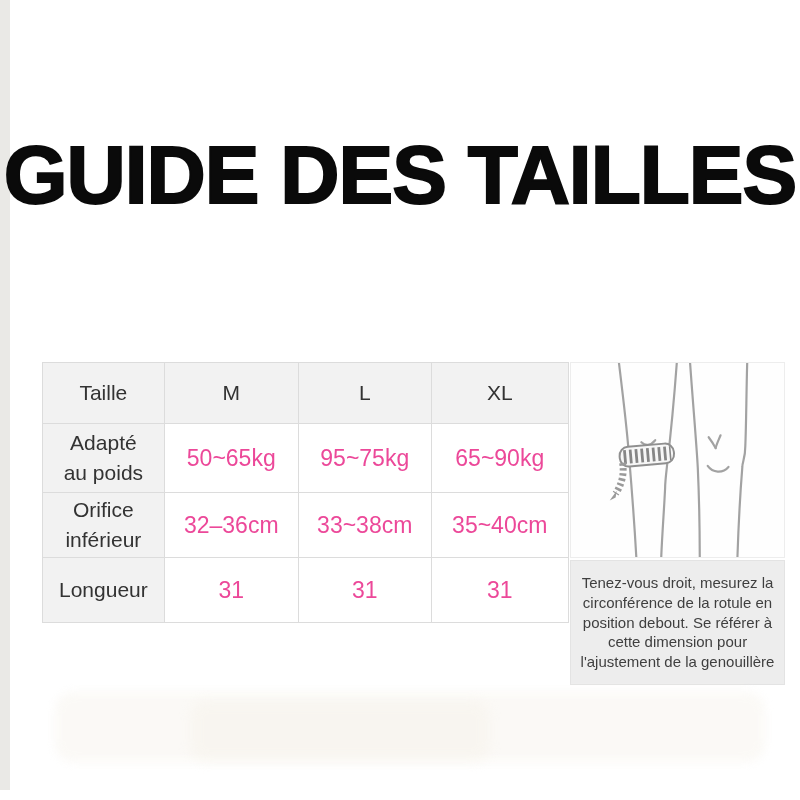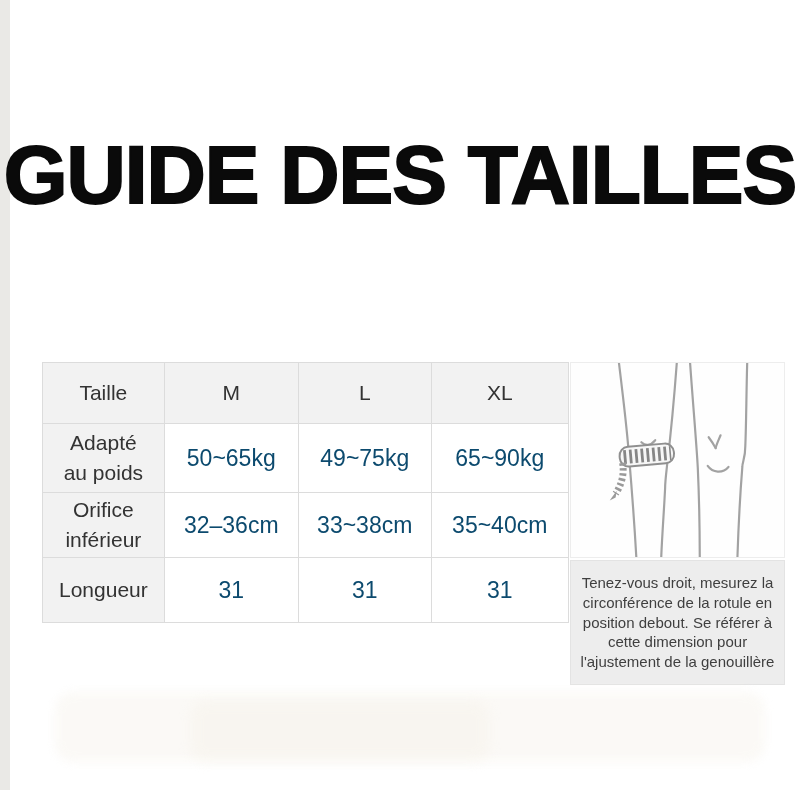--- a/index.html
+++ b/index.html
@@ -30,21 +30,21 @@
   .size-table thead tr { height:61px; }
   .size-table tbody tr:nth-child(1) { height:69px; }
   .size-table tbody tr:nth-child(2) { height:65px; }
   .size-table tbody tr:nth-child(3) { height:65px;margin-top:20px; }
   .size-table tbody tr:nth-child(4) { height:64px;margin-left:48px; }
   .size-table th {
     background:#f2f2f2; font-weight:normal;
     font-size:21px; line-height:1.42; color:#333333;
   }
   .size-table td {
-    background:#ffffff; font-size:23px; color:#0c4a6e;
+    background:#ffffff; font-size:23px; color:#ec4899;
   }
   .illus {
     position:absolute; left:570px; top:362px; width:215px; height:196px;
     background:#fefefe; border:1px solid #ededed; box-sizing:border-box;
   }
   .illus svg { width:100%; height:100%; display:block; }
   .note {
     position:absolute; left:570px; top:560px; width:215px; height:125px;
     background:#ededed; border:1px solid #e3e3e3; box-sizing:border-box;
     display:flex; align-items:center; justify-content:center;
@@ -79,21 +79,21 @@
       <th>Taille</th>
       <th>M</th>
       <th>L</th>
       <th>XL</th>
     </tr>
   </thead>
   <tbody>
     <tr>
       <th>Adapté au poids</th>
       <td>50~65kg</td>
-      <td>49~75kg</td>
+      <td>95~75kg</td>
       <td>65~90kg</td>
     </tr>
     <tr>
       <th>Orifice inférieur</th>
       <td>32–36cm</td>
       <td>33~38cm</td>
       <td>35~40cm</td>
     </tr>
     <tr>
       <th>Longueur</th>

